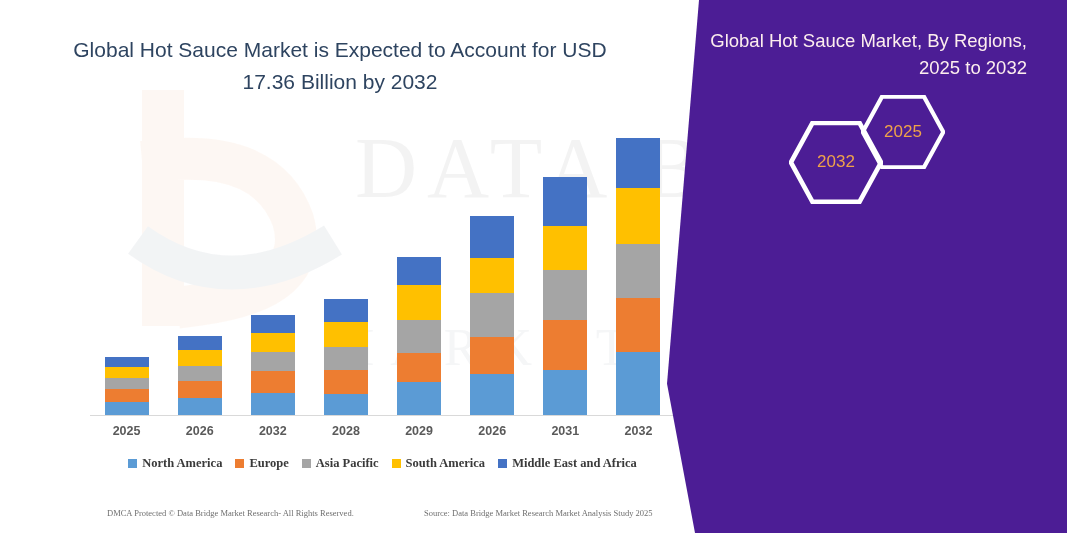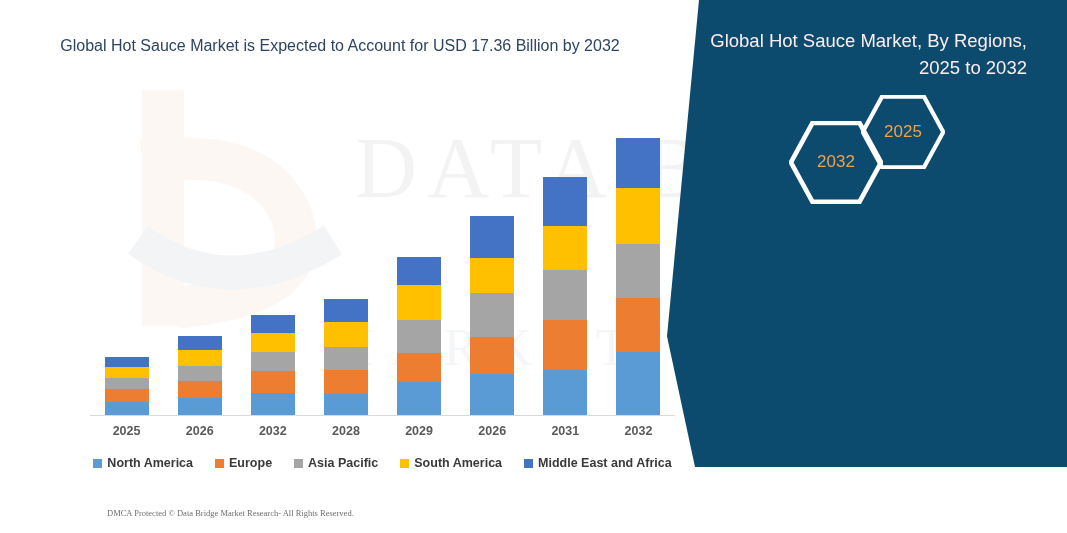--- a/index.html
+++ b/index.html
@@ -26,22 +26,22 @@
     font-family:"Liberation Serif", serif;
   }
   .wm-text .l2 {
     position:absolute; left:328px; top:318px;
     font-size:52px; letter-spacing:16px; color:#6a7a8a; white-space:nowrap;
     font-family:"Liberation Serif", serif;
   }
 
   
   .red-panel {
-    position:absolute; right:0; top:0; width:400px; height:467px;
-    background:#0c4a6e;
+    position:absolute; right:0; top:0; width:400px; height:533px;
+    background:#4c1d95;
     clip-path: polygon(100% 0, 100% 100%, 7% 100%, 0% 72%, 8% 0);
   }
   .red-panel-inner { position:absolute; inset:0; }
 
   .panel-title {
     position:absolute; left:40px; top:28px; width:320px;
     text-align:right; color:#fdeeee; font-size:18.5px; line-height:1.45;
     font-weight:400;
   }
 
@@ -58,21 +58,21 @@
 
   .brand-line {
     position:absolute; left:40px; top:236px; width:320px;
     text-align:center; color:#EFA24A; font-size:18.5px; line-height:1.5;
     letter-spacing:0.3px;
   }
 
   
   .chart-title {
     position:absolute; left:60px; top:34px; width:560px;
-    text-align:center; color:#2E4460; font-size:16px; line-height:1.5;
+    text-align:center; color:#2E4460; font-size:21px; line-height:1.5;
     font-weight:400;
   }
 
   
   .chart { position:absolute; left:90px; top:120px; width:585px; height:296px; }
   .axis-line {
     position:absolute; left:0; bottom:0; width:585px; height:1px; background:#d9d9d9;
   }
   .bars {
     position:absolute; left:0; bottom:1px; width:585px; height:295px;
@@ -86,21 +86,21 @@
     position:absolute; left:90px; top:424px; width:585px;
     display:flex;
   }
   .x-labels div {
     flex:1; text-align:center; color:#5a5a5a; font-size:12.5px; font-weight:bold;
   }
 
   
   .legend {
     position:absolute; left:90px; top:456px; width:585px;
-    display:flex; justify-content:center; align-items:center; gap:22px;
+    display:flex; justify-content:center; align-items:center; gap:13px;font-family:Liberation Serif, serif;
   }
   .legend-item { display:flex; align-items:center; gap:5px; }
   .legend-swatch { width:9px; height:9px; display:block; }
   .legend-label { color:#3a3a3a; font-size:12.5px; font-weight:bold; white-space:nowrap; }
 
   
   .footer { position:absolute; left:0; top:508px; width:700px; height:20px; }
   .footer div {
     position:absolute; color:#6f6f6f; font-size:8.5px;
     font-family:"Liberation Serif", serif; white-space:nowrap;
@@ -233,20 +233,21 @@
         <span class="legend-label">South America</span>
       </div>
       <div class="legend-item">
         <span class="legend-swatch" style="background: rgb(68, 114, 196);"></span>
         <span class="legend-label">Middle East and Africa</span>
       </div>
     </div>
 
   <div class="footer">
     <div class="f-left">DMCA Protected © Data Bridge Market Research- All Rights Reserved.</div>
+    <div class="f-right">Source: Data Bridge Market Research  Market Analysis Study 2025</div>
   </div>
 
   <div class="red-panel">
     <div class="red-panel-inner">
       <div class="panel-title">Global Hot Sauce Market, By Regions, 2025 to 2032</div>
 
       <div class="hex-wrap">
         <div class="hex hex-2025">
           <svg viewBox="0 0 100 88" preserveAspectRatio="none" aria-hidden="true">
             <polygon points="25,2 75,2 98,44 75,86 25,86 2,44" fill="none" stroke="#ffffff" stroke-width="5"></polygon>

